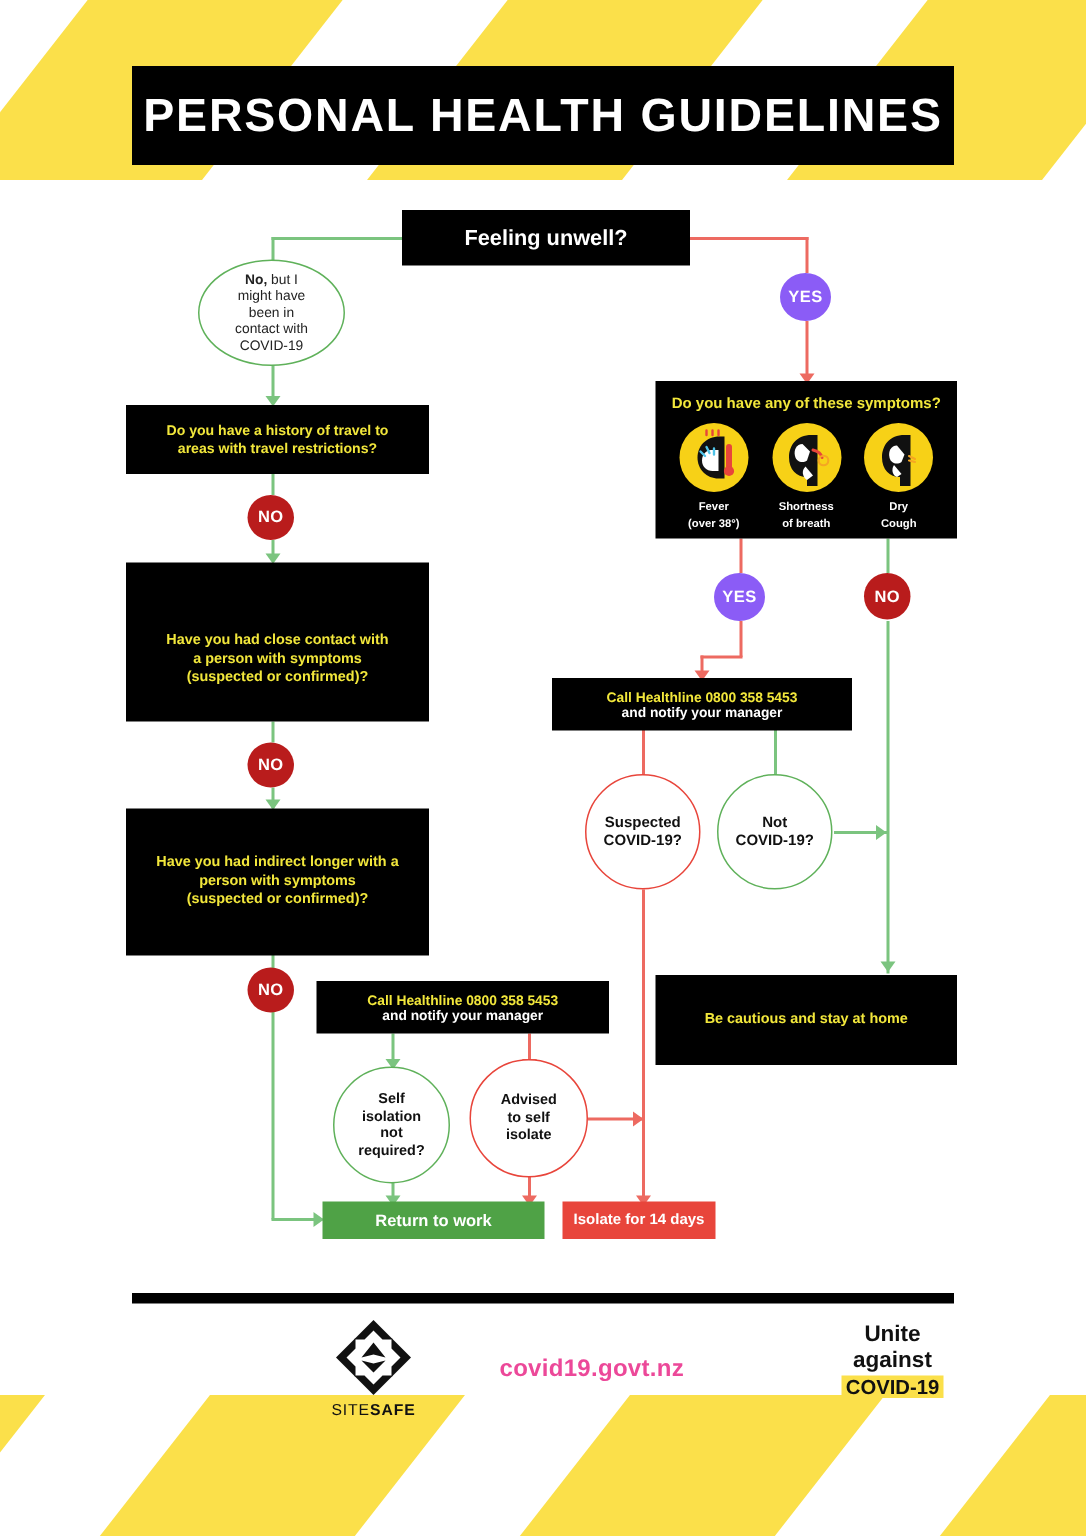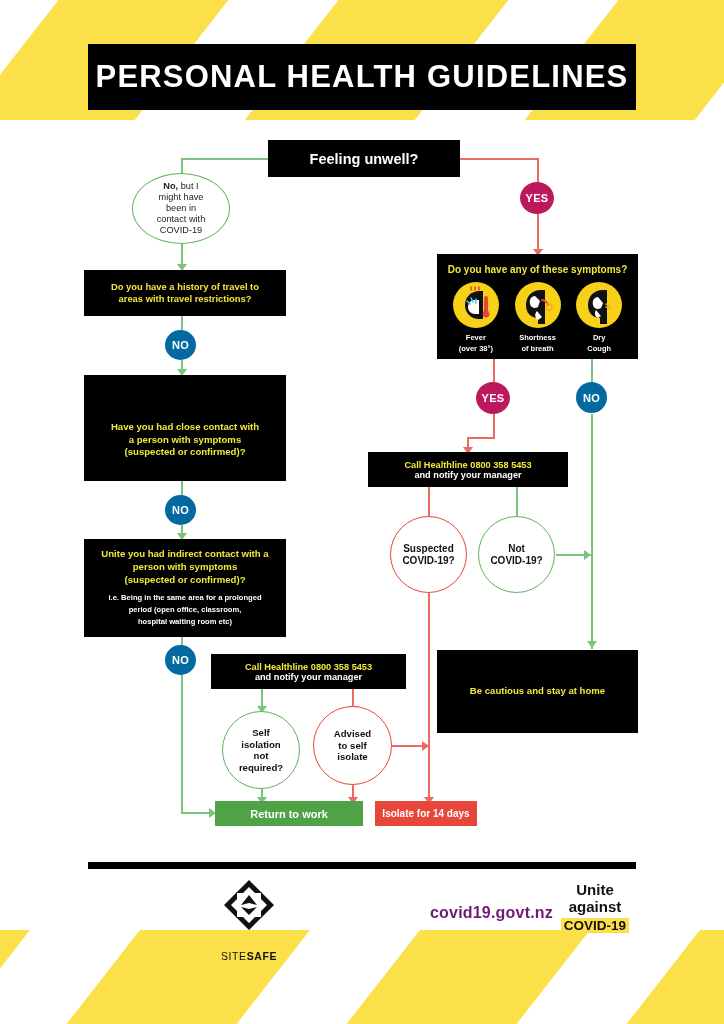--- a/index.html
+++ b/index.html
@@ -44,22 +44,22 @@
     text-align:center;background:#ffffff;box-sizing:border-box;
   }
   .circ.green{border:1.6px solid #5FB15A;}
   .circ.red{border:1.6px solid #E8453B;}
   .circ .ctext{color:#111;font-weight:bold;line-height:1.2;}
 
   .pill{
     border-radius:50%;display:flex;align-items:center;justify-content:center;
     color:#fff;font-weight:bold;font-size:11px;letter-spacing:.3px;
   }
-  .pill.green{background:#0369a1;}
-  .pill.red{background:#be185d;}
+  .pill.green{background:#b91c1c;}
+  .pill.red{background:#8b5cf6;}
 
   .bar{display:flex;align-items:center;justify-content:center;
        color:#fff;font-weight:bold;text-align:center;}
   .bar.green{background:#4FA246;}
   .bar.red{background:#E8453B;}
 
   
   .ln{position:absolute;background:#7BC47F;}
   .ln.r{background:#ED6A61;}
   .vl{width:2px;}
@@ -76,24 +76,24 @@
   .symcirc{width:46px;height:46px;border-radius:50%;background:#F7D117;
            position:relative;overflow:hidden;}
   .symlab{color:#fff;font-size:7.5px;font-weight:bold;line-height:1.45;
           text-align:center;margin-top:5px;}
 
   
   .footrule{position:absolute;left:88px;top:862px;width:548px;height:7px;background:#000;}
   .foot{position:absolute;left:88px;top:878px;width:548px;height:70px;}
   .sitesafe{position:absolute;left:115px;top:0;width:92px;text-align:center;}
   .sslogo{width:54px;height:54px;margin:0 auto;}
-  .sstext{font-size:10.5px;letter-spacing:.6px;margin-top:18px;color:#111;}
+  .sstext{font-size:10.5px;letter-spacing:.6px;margin-top:2px;color:#111;}
   .sstext b{font-weight:bold;}
-  .covidurl{position:absolute;left:245px;top:26px;width:220px;text-align:right;
-            font-size:16px;font-weight:bold;color:#701a75;letter-spacing:.2px;}
+  .covidurl{position:absolute;left:245px;top:26px;width:220px;text-align:left;
+            font-size:16px;font-weight:bold;color:#ec4899;letter-spacing:.2px;}
   .unite{position:absolute;right:-2px;top:4px;width:86px;text-align:center;
          line-height:1.12;}
   .unite .u1{font-size:15px;font-weight:bold;color:#111;}
   .unite .u2{font-size:15px;font-weight:bold;color:#111;}
   .unite .u3{font-size:13.5px;font-weight:bold;color:#111;background:#FBE04A;
              display:inline-block;padding:0 3px;}
 </style>
 </head>
 <body>
 
@@ -211,28 +211,23 @@
       <div>(suspected or confirmed)?</div>
     </div>
   </div>
 
   <div class="node pill green" style="left:165px;top:495px;width:31px;height:30px;">
     <span>NO</span>
   </div>
 
   <div class="node blackbox" style="left:84px;top:539px;width:202px;height:98px;">
     <div class="q" style="font-size:9.6px;">
-      <div>Unite you had indirect contact with a</div>
+      <div>Have you had indirect longer with a</div>
       <div>person with symptoms</div>
       <div>(suspected or confirmed)?</div>
-    </div>
-    <div class="sub" style="font-size:7.6px;margin-top:6px;">
-      <div>i.e. Being in the same area for a prolonged</div>
-      <div>period (open office, classroom,</div>
-      <div>hospital waiting room etc)</div>
     </div>
   </div>
 
   <div class="node pill green" style="left:165px;top:645px;width:31px;height:30px;">
     <span>NO</span>
   </div>
 
   <div class="node blackbox" style="left:437px;top:254px;width:201px;height:105px;justify-content:flex-start;padding-top:9px;">
     <div class="q" style="font-size:10px;">Do you have any of these symptoms?</div>
     <div class="symrow">
@@ -305,21 +300,21 @@
       <div>COVID-19?</div>
     </div>
   </div>
   <div class="node circ green" style="left:478px;top:516px;width:77px;height:77px;">
     <div class="ctext" style="font-size:10px;">
       <div>Not</div>
       <div>COVID-19?</div>
     </div>
   </div>
 
-  <div class="node blackbox" style="left:437px;top:650px;width:201px;height:83px;">
+  <div class="node blackbox" style="left:437px;top:650px;width:201px;height:60px;">
     <div class="q" style="font-size:9.6px;">Be cautious and stay at home</div>
   </div>
 
   <div class="node blackbox" style="left:211px;top:654px;width:195px;height:35px;">
     <div style="font-size:9.2px;font-weight:bold;color:#F2E73B;">Call Healthline 0800 358 5453</div>
     <div style="font-size:9.2px;font-weight:bold;color:#fff;">and notify your manager</div>
   </div>
 
   <div class="node circ green" style="left:222px;top:711px;width:78px;height:78px;">
     <div class="ctext" style="font-size:9.6px;">

